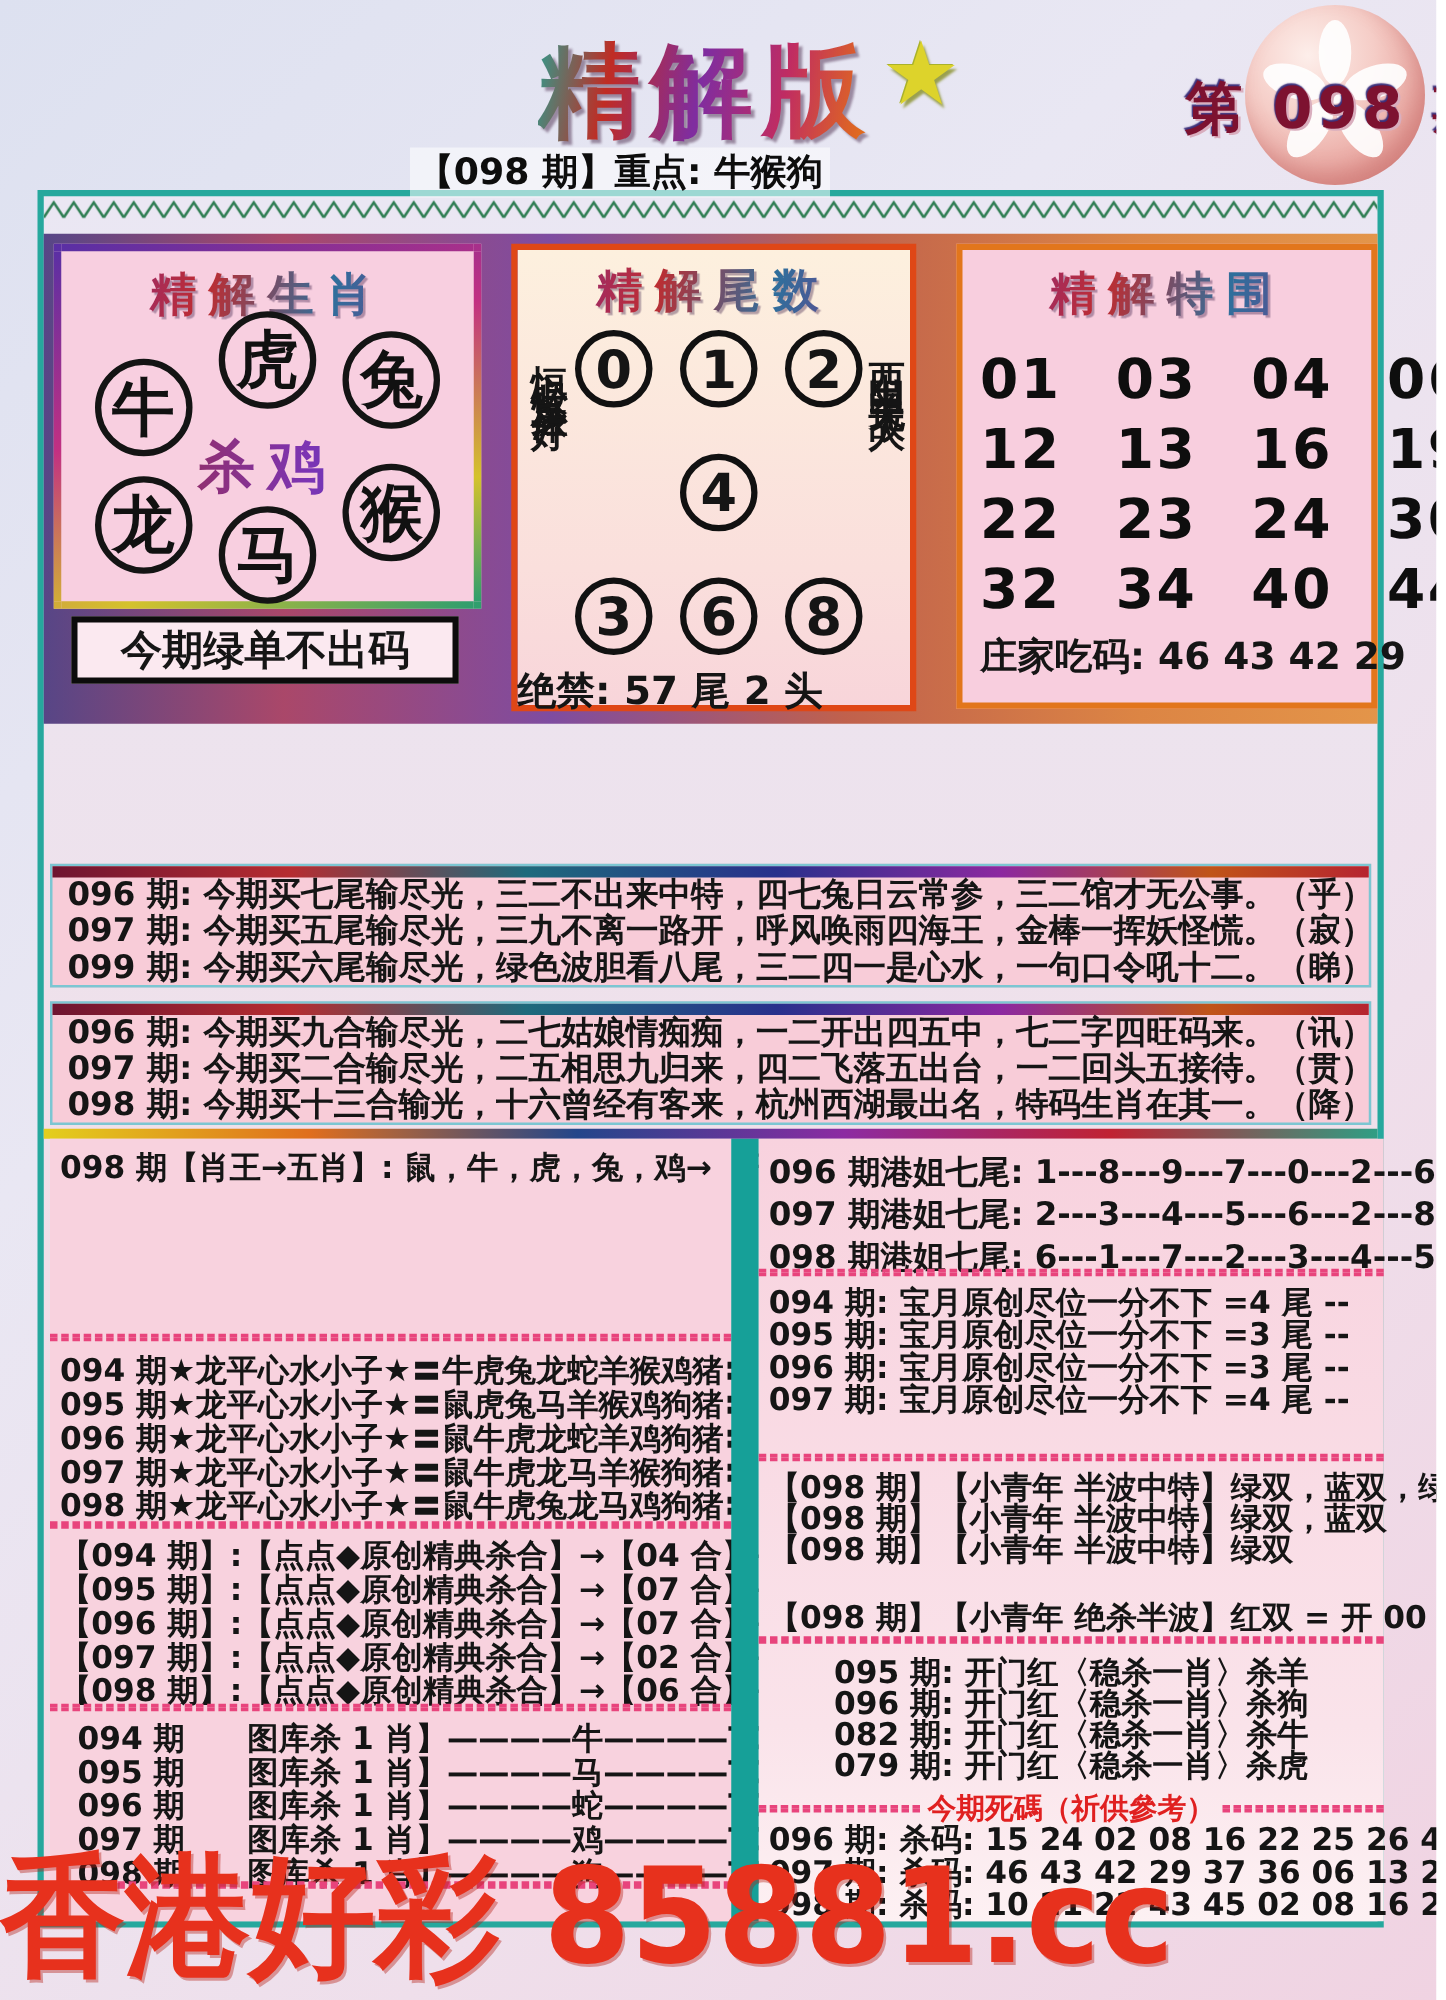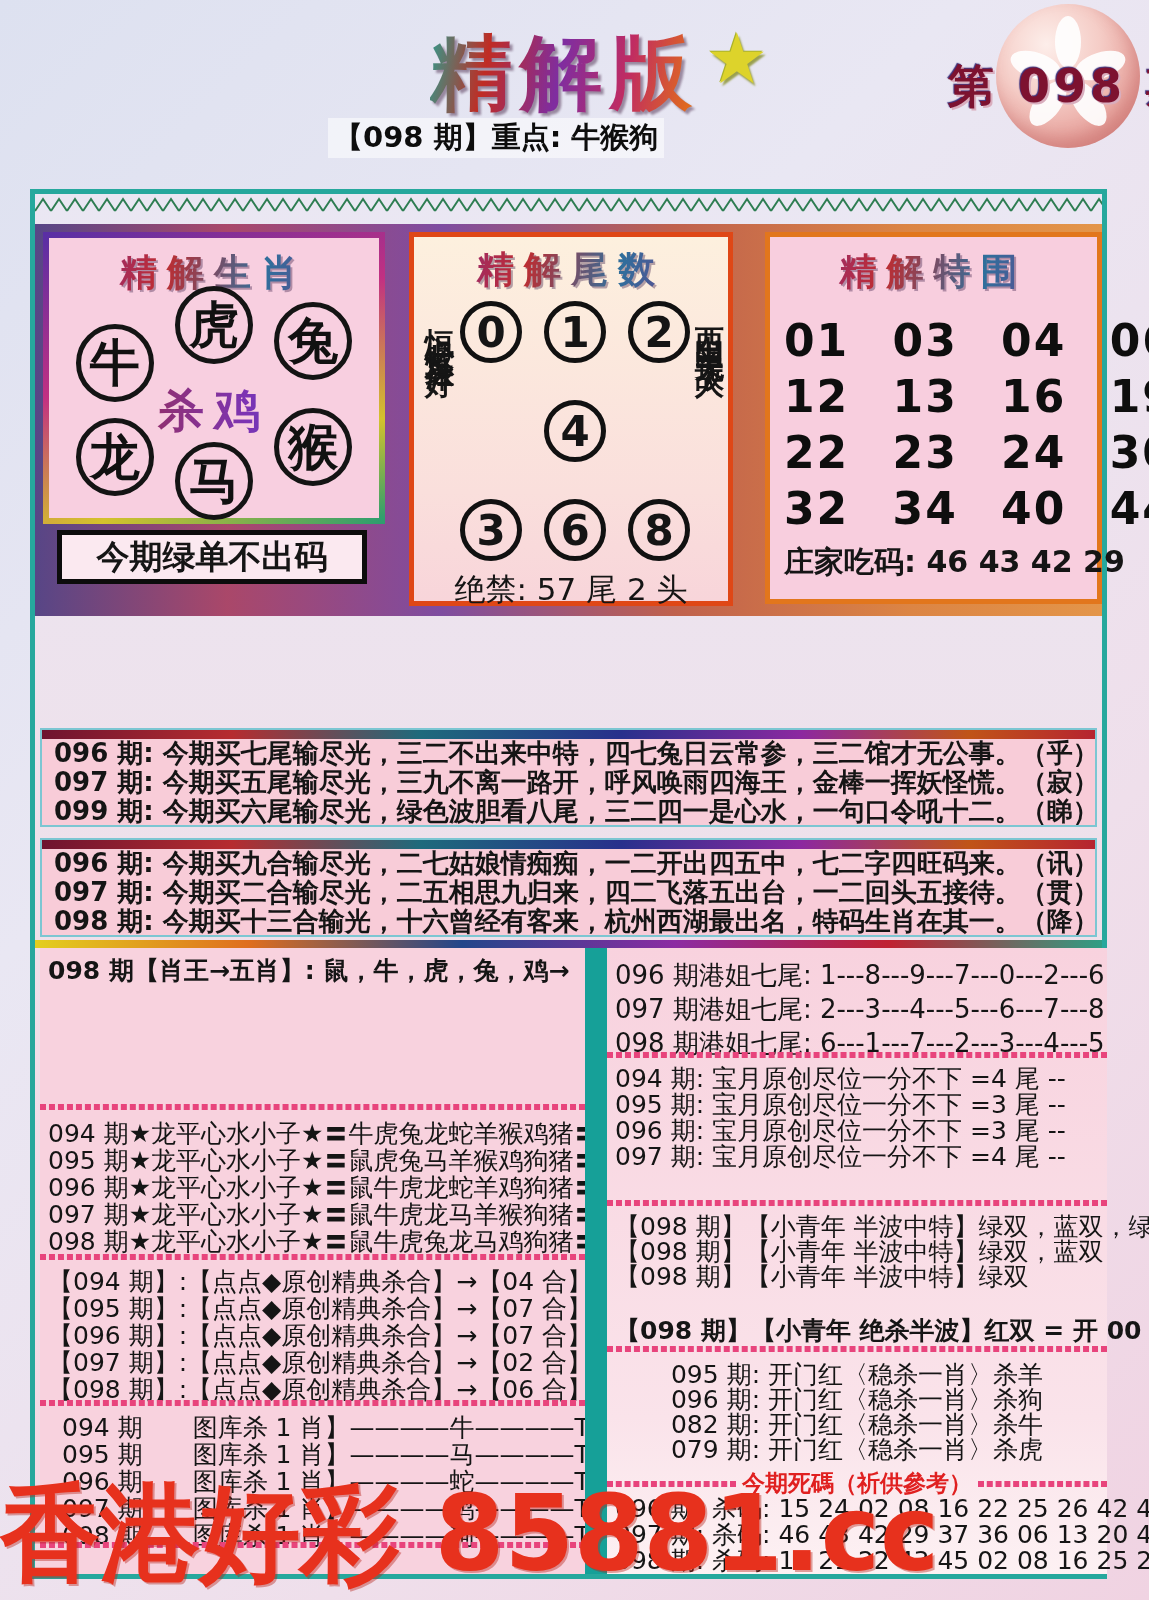--- a/index.html
+++ b/index.html
@@ -22,21 +22,21 @@
   .sphere svg { position:absolute; left:0; top:0; }
   .issue { position:absolute; left:948px; top:56px; font-size:46px; font-weight:900; color:#7d1230;
           letter-spacing:4px; z-index:4; white-space:nowrap;
           text-shadow:2px 2px 0 #d9aebe, -1px -1px 1px #3c2f7a; }
   .highlight { position:absolute; left:328px; top:118px; font-size:29px; color:#0d0d0d;
           background:rgba(255,255,255,.55); padding:0 6px; z-index:3; white-space:nowrap; }
 
   
   .frame { position:absolute; left:30px; top:152px; width:1077px; height:1390px;
           border:5px solid #26a89d;
-          background:linear-gradient(180deg,#eae7f3 0%,#efe0ea 55%,#f4d9e4 100%); z-index:2;margin-top:37px; }
+          background:linear-gradient(180deg,#eae7f3 0%,#efe0ea 55%,#f4d9e4 100%); z-index:2; }
   .wave { position:absolute; left:0; top:2px; width:100%; height:18px; }
 
   .top-backdrop { position:absolute; left:0; top:30px; width:100%; height:392px;
           background:linear-gradient(90deg,#3d2a74 0%,#9e2c52 18%,#6b3192 38%,#b84a30 60%,#d97426 82%,#e2872c 100%);
           opacity:.85; }
 
   
   .box-title { text-align:center; font-size:37px; font-weight:900; letter-spacing:10px;
           background:linear-gradient(100deg,#7c2aa0 0%,#bf2c30 35%,#2f6f9c 65%,#8c2a86 100%);
           -webkit-background-clip:text; background-clip:text; color:transparent;
@@ -69,21 +69,21 @@
   .tail-box .box-title { margin-top:8px; }
   .tail-grid { display:flex; margin-top:4px; height:264px; }
   .vtext { writing-mode:vertical-rl; text-orientation:upright; font-size:29px; font-weight:900;
           letter-spacing:7px; padding-top:6px; }
   .vtext.left { margin-left:6px; }
   .vtext.right { margin-right:4px; }
   .tcircles { flex:1; display:flex; flex-direction:column; justify-content:space-between; padding:2px 0; }
   .trow { display:flex; justify-content:center; gap:22px; }
   .ncircle { width:62px; height:62px; border:5px solid #111; border-radius:50%;
           display:flex; align-items:center; justify-content:center; font-size:42px; font-weight:900; }
-  .ban { text-align:center; font-size:31px; font-weight:400; margin-top:6px; white-space:nowrap; }
+  .ban { text-align:left; font-size:31px; font-weight:700; margin-top:6px; white-space:nowrap; }
 
   .special-box { position:absolute; left:730px; top:38px; width:337px; height:372px; border:5px solid #e2761c;
           background:#f8cede; z-index:2; }
   .special-box .box-title { margin-top:10px; }
   .srows { margin:16px 0 0 14px; }
   .srow { font-size:44px; font-weight:900; letter-spacing:2px; word-spacing:26px; line-height:56px;
           white-space:nowrap; color:#0e0e0e; }
   .banker { position:absolute; left:14px; bottom:16px; font-size:30px; font-weight:900; white-space:nowrap; }
 
   
@@ -97,21 +97,21 @@
   
   .low-strip { position:absolute; left:0; top:746px; width:100%; height:8px; z-index:2;
           background:linear-gradient(90deg,#e3cf1e 0%,#df6e1e 20%,#23468a 40%,#8c2ba2 60%,#c02232 80%,#2f9e84 100%); }
   .low-left { position:absolute; left:5px; top:754px; width:545px; height:626px; background:#f8d2de; z-index:2; }
   .divider { position:absolute; left:550px; top:754px; width:22px; height:626px; background:#16a098; z-index:2; }
   .low-right { position:absolute; left:572px; top:754px; width:500px; height:626px;
           background:linear-gradient(180deg,#f8d2de 0%,#fae3ea 75%,#fdf1f3 100%); z-index:2; }
   .low-left > div, .low-right > div { position:absolute; left:0; width:100%; }
 
   .sep { height:4px; border-top:3px dashed #e8447c; border-bottom:3px dashed #e8447c; }
-  .lline { font-size:25px; font-weight:400; line-height:27px; white-space:nowrap; padding-left:8px; }
+  .lline { font-size:25px; font-weight:700; line-height:27px; white-space:nowrap; padding-left:8px; }
   .fx { top:6px; font-size:25px; font-weight:900; padding-left:8px; white-space:nowrap; }
   .lp-sep1 { top:156px; } .lp-list1 { top:172px; }
   .lp-sep2 { top:306px; } .lp-list2 { top:320px; }
   .lp-sep3 { top:452px; } .lp-list3 { top:466px; }
   .lp-sep4 { top:594px; }
   .tuku .lline { padding-left:22px; }
 
   .rg-list1 { top:10px; } .rg-list1 .lline { line-height:34px; font-size:26px; }
   .rg-sepA { top:104px; }
   .rg-list2 { top:118px; } .rg-list2 .lline { line-height:26px; }
@@ -274,21 +274,21 @@
           <div class="lline">098 期　　图库杀 1 肖】————狗————T00 √</div>
         </div>
       <div class="sep lp-sep4"></div>
     </section>
 
     <div class="divider"></div>
 
     <section class="low-right">
       <div class="rg-list1">
           <div class="lline">096 期港姐七尾: 1---8---9---7---0---2---6</div>
-          <div class="lline">097 期港姐七尾: 2---3---4---5---6---7---8</div>
+          <div class="lline">097 期港姐七尾: 2---3---4---5---6---2---8</div>
           <div class="lline">098 期港姐七尾: 6---1---7---2---3---4---5</div>
         </div>
       <div class="sep rg-sepA"></div>
       <div class="rg-list2">
           <div class="lline">094 期: 宝月原创尽位一分不下 =4 尾 --</div>
           <div class="lline">095 期: 宝月原创尽位一分不下 =3 尾 --</div>
           <div class="lline">096 期: 宝月原创尽位一分不下 =3 尾 --</div>
           <div class="lline">097 期: 宝月原创尽位一分不下 =4 尾 --</div>
         </div>
       <div class="sep rg-sepB"></div>

